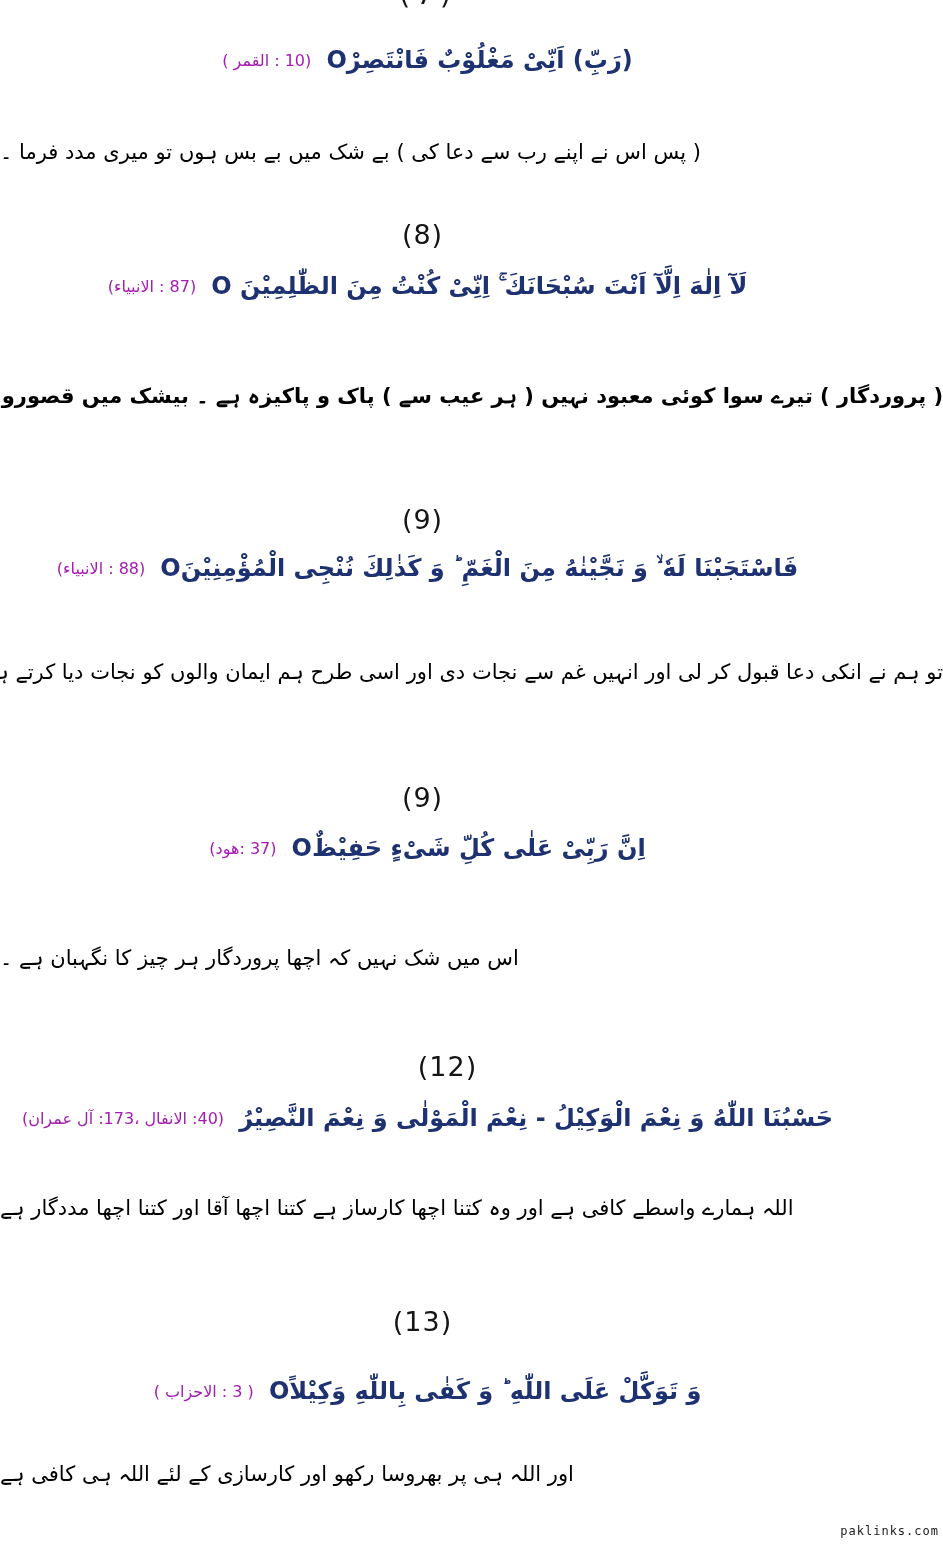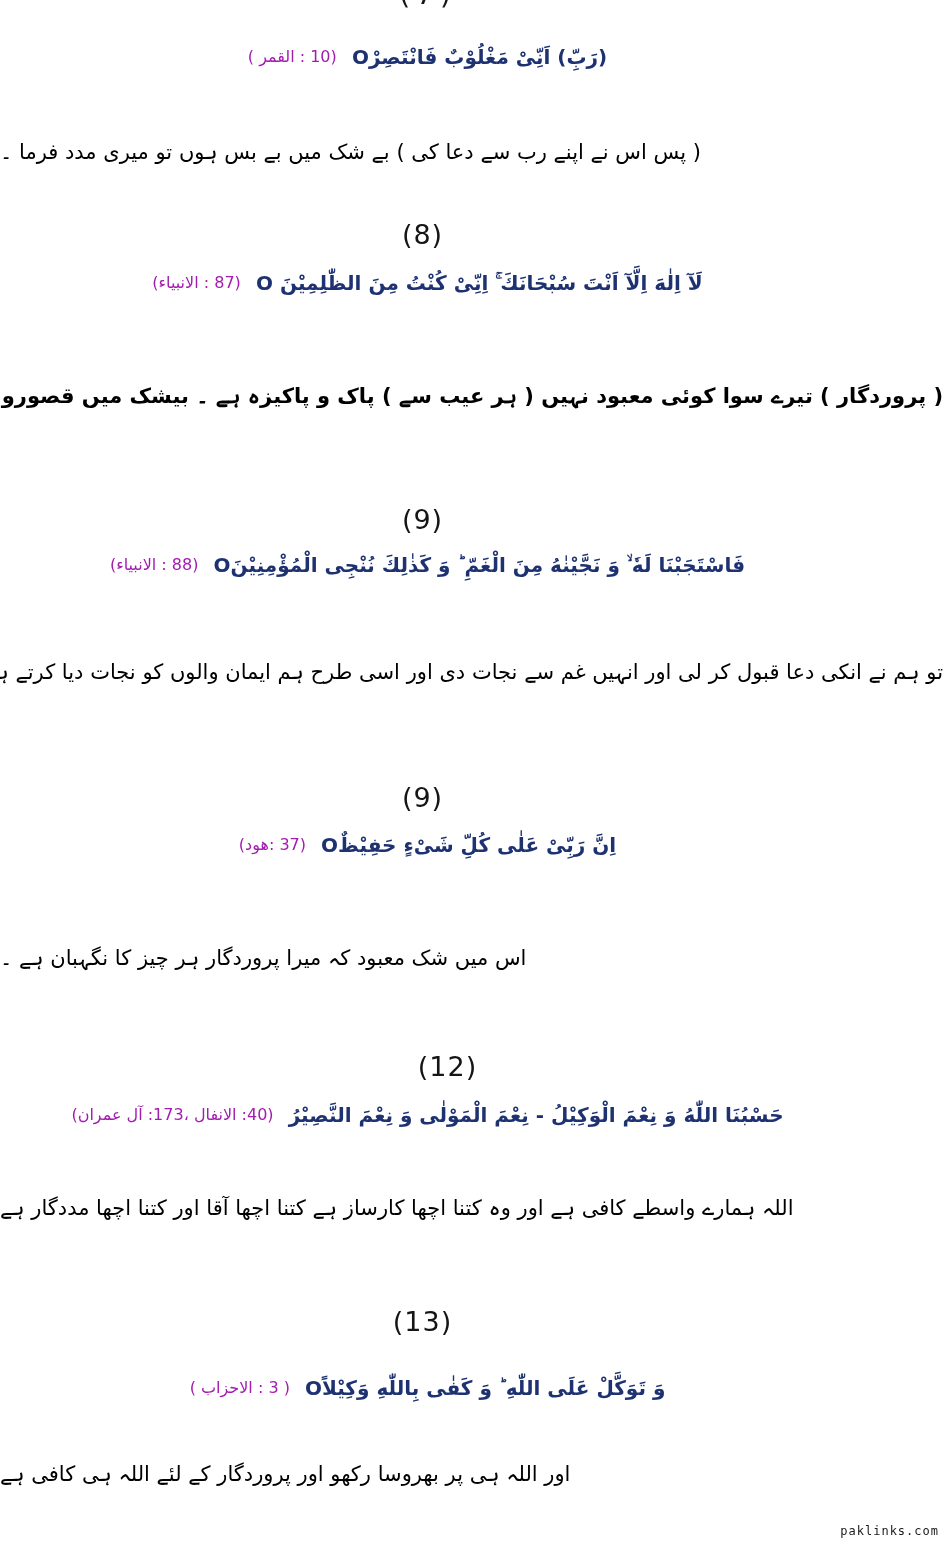--- a/index.html
+++ b/index.html
@@ -33,21 +33,21 @@
   .section-number {
     font-size: 27px;
     color: #151515;
     letter-spacing: 1px;
   }
 
   .verse-line { direction: rtl; unicode-bidi: embed; }
   .verse-text {
     color: #1e3272;
     font-weight: bold;
-    font-size: 20px;
+    font-size: 24px;
     line-height: 1.7;
     text-align: center;
   }
   .verse-ref {
     direction: ltr;
     unicode-bidi: embed;
     display: inline-block;
     color: #a21caf;
     font-weight: normal;
     font-size: 16px;
@@ -113,29 +113,29 @@
   <span class="verse-text">فَاسْتَجَبْنَا لَهٗ ۙ وَ نَجَّيْنٰهُ مِنَ الْغَمِّ ؕ وَ كَذٰلِكَ نُنْجِى الْمُؤْمِنِيْنَO</span>
   <span class="verse-ref">(الانبياء‎ : 88)</span>
 </div>
 <div class="abs full-col translation" style="top:656px;">تو ہم نے انکی دعا قبول کر لی اور انہیں غم سے نجات دی اور اسی طرح ہم ایمان والوں کو نجات دیا کرتے ہیں ۔</div>
 
 <div class="abs verse-col section-number" style="top:782px;">(9)</div>
 <div class="abs verse-col verse-line" style="top:828px;">
   <span class="verse-text">اِنَّ رَبِّىْ عَلٰى كُلِّ شَىْءٍ حَفِيْظٌO</span>
   <span class="verse-ref">(هود‎: 37)</span>
 </div>
-<div class="abs full-col translation" style="top:942px;">اس میں شک معبود کہ میرا پروردگار ہر چیز کا نگہبان ہے ۔</div>
+<div class="abs full-col translation" style="top:942px;">اس میں شک نہیں کہ اچھا پروردگار ہر چیز کا نگہبان ہے ۔</div>
 
 <div class="abs verse-col section-number" style="top:1051px;margin-left:25px;">(12)</div>
 <div class="abs verse-col verse-line" style="top:1098px;">
   <span class="verse-text">حَسْبُنَا اللّٰهُ وَ نِعْمَ الْوَكِيْلُ - نِعْمَ الْمَوْلٰى وَ نِعْمَ النَّصِيْرُ</span>
   <span class="verse-ref">(آل عمران‎ :173، الانفال‎ :40)</span>
 </div>
 <div class="abs full-col translation" style="top:1192px;">اللہ ہمارے واسطے کافی ہے اور وہ کتنا اچھا کارساز ہے کتنا اچھا آقا اور کتنا اچھا مددگار ہے</div>
 
 <div class="abs verse-col section-number" style="top:1306px;">(13)</div>
 <div class="abs verse-col verse-line" style="top:1371px;">
   <span class="verse-text">وَ تَوَكَّلْ عَلَى اللّٰهِ ؕ وَ كَفٰى بِاللّٰهِ وَكِيْلاًO</span>
   <span class="verse-ref">( الاحزاب‎ : 3 )</span>
 </div>
-<div class="abs full-col translation" style="top:1458px;">اور اللہ ہی پر بھروسا رکھو اور پروردگار کے لئے اللہ ہی کافی ہے</div>
+<div class="abs full-col translation" style="top:1458px;">اور اللہ ہی پر بھروسا رکھو اور کارسازی کے لئے اللہ ہی کافی ہے</div>
 
 <div class="abs watermark">paklinks.com</div>
 
 </body></html>

